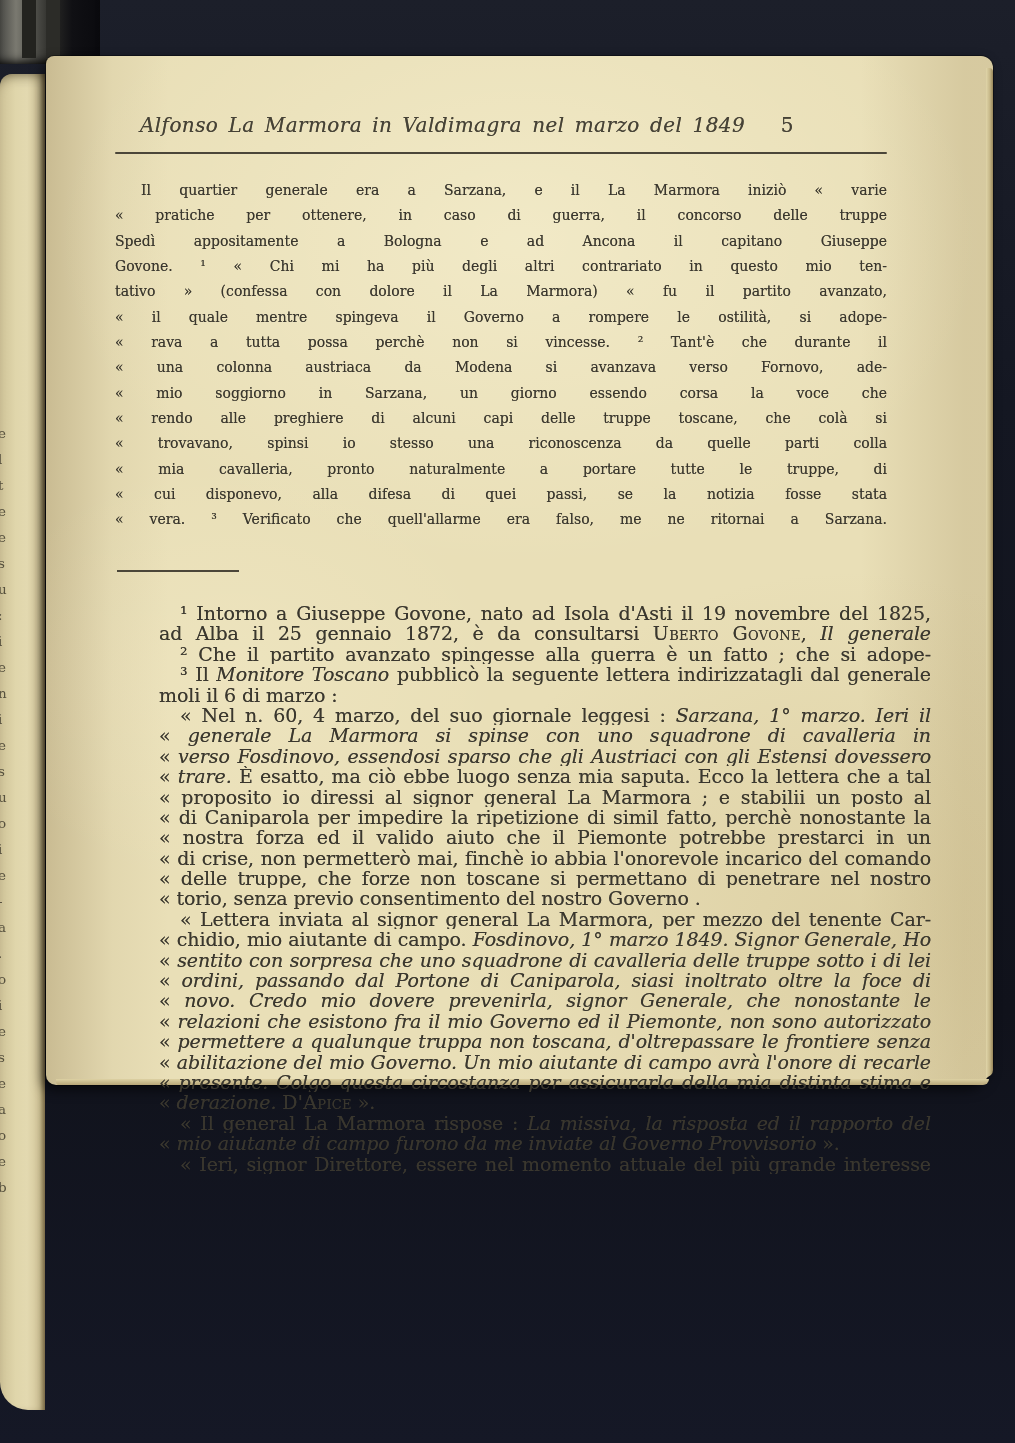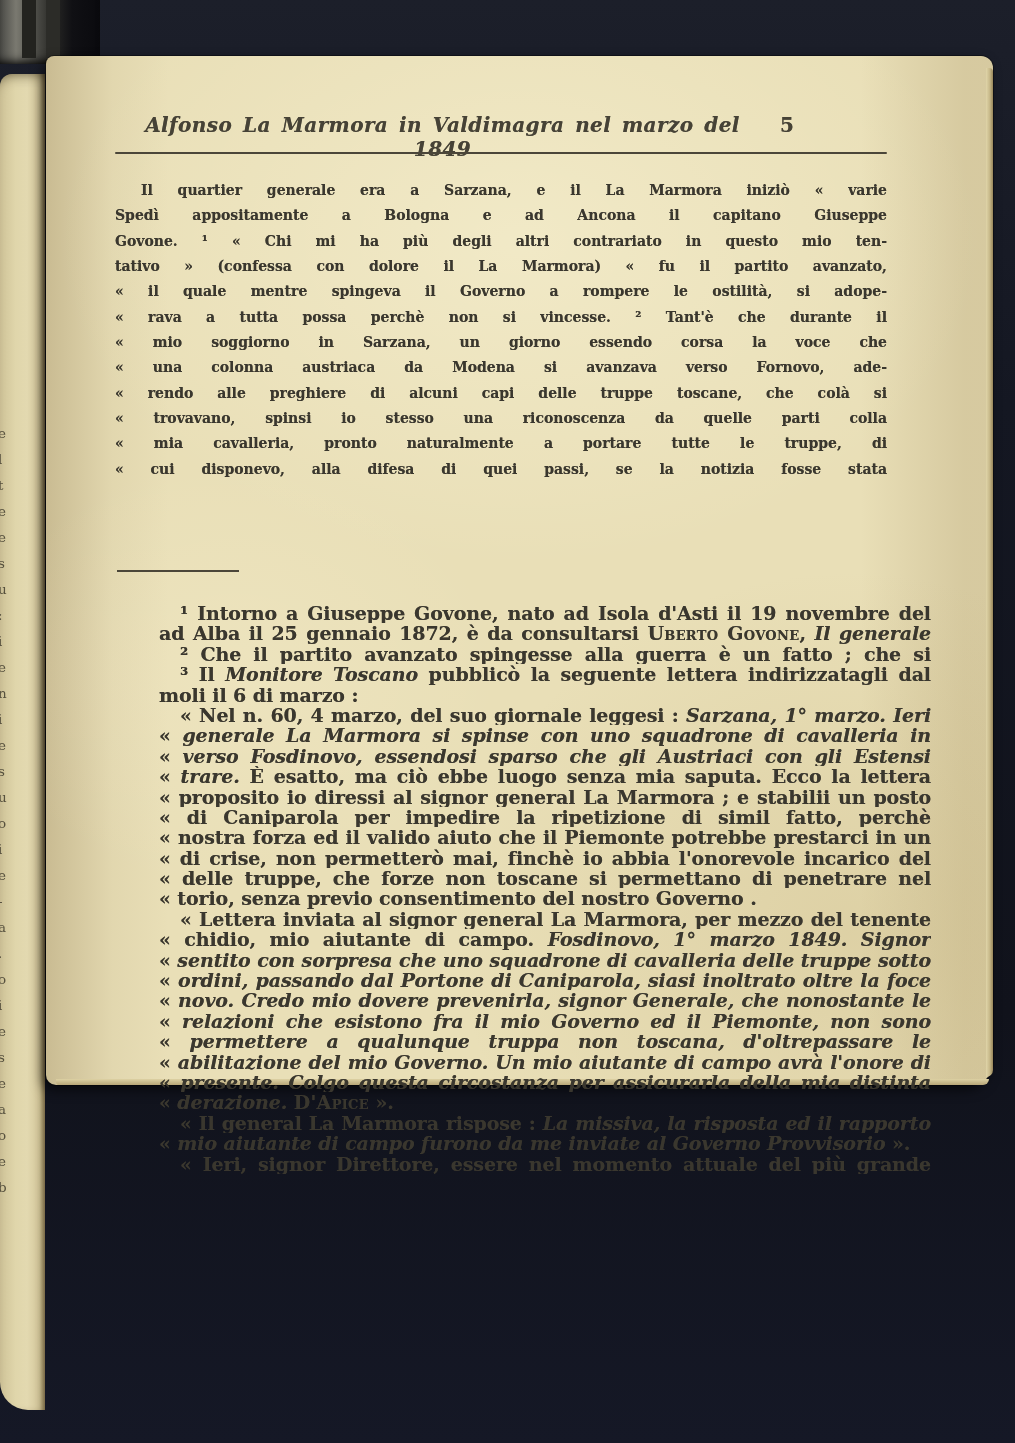--- a/index.html
+++ b/index.html
@@ -31,21 +31,20 @@
   .main-page{
     position:absolute;left:46px;top:56px;width:947px;height:1029px;
     background-color:#e9dfb7;
     background-image:
       radial-gradient(ellipse 70% 45% at 50% 18%, rgba(255,250,224,.38), rgba(255,250,224,0) 70%),
       radial-gradient(ellipse 60% 50% at 85% 85%, rgba(180,158,100,.22), rgba(180,158,100,0) 70%),
       radial-gradient(ellipse 40% 30% at 20% 60%, rgba(255,248,220,.18), rgba(255,248,220,0) 70%),
       linear-gradient(90deg, rgba(110,85,40,.26), rgba(110,85,40,.06) 7%, rgba(110,85,40,0) 13%, rgba(110,85,40,0) 86%, rgba(130,105,55,.18) 97%);
     border-radius:8px 12px 22px 10px;
     box-shadow:0 0 0 1px rgba(0,0,0,.35), -4px 5px 12px rgba(0,0,0,.55);
-    font-weight:bold;
   }
   .page-edge-right{
     position:absolute;right:0;top:12px;bottom:8px;width:7px;
     background:linear-gradient(90deg,#e0d5a9,#c6b788 55%,#97855a 100%);
     border-radius:0 10px 18px 0;
   }
   .page-edge-bottom{
     position:absolute;left:10px;right:4px;bottom:0;height:6px;
     background:linear-gradient(180deg,#ddd1a4,#b7a678);
     border-radius:0 0 18px 10px;
@@ -117,31 +116,33 @@
   <div class="page-edge-right"></div>
   <div class="page-edge-bottom"></div>
   <div class="content">
     <div class="running-header">
       <div class="header-title">Alfonso La Marmora in Valdimagra nel marzo del 1849</div>
       <div class="page-number">5</div>
     </div>
     <div class="header-rule"></div>
     <div class="bodytext">
         <div class="tline ind"><span>Il quartier generale era a Sarzana, e il La Marmora iniziò « varie</span></div>
+        <div class="tline"><span>« pratiche per ottenere, in caso di guerra, il concorso delle truppe</span></div>
         <div class="tline"><span>Spedì appositamente a Bologna e ad Ancona il capitano Giuseppe</span></div>
         <div class="tline"><span>Govone. ¹ « Chi mi ha più degli altri contrariato in questo mio ten-</span></div>
         <div class="tline"><span>tativo » (confessa con dolore il La Marmora) « fu il partito avanzato,</span></div>
         <div class="tline"><span>« il quale mentre spingeva il Governo a rompere le ostilità, si adope-</span></div>
         <div class="tline"><span>« rava a tutta possa perchè non si vincesse. ² Tant'è che durante il</span></div>
+        <div class="tline"><span>« una colonna austriaca da Modena si avanzava verso Fornovo, ade-</span></div>
         <div class="tline"><span>« mio soggiorno in Sarzana, un giorno essendo corsa la voce che</span></div>
-        <div class="tline"><span>« una colonna austriaca da Modena si avanzava verso Fornovo, ade-</span></div>
         <div class="tline"><span>« rendo alle preghiere di alcuni capi delle truppe toscane, che colà si</span></div>
         <div class="tline"><span>« trovavano, spinsi io stesso una riconoscenza da quelle parti colla</span></div>
         <div class="tline"><span>« mia cavalleria, pronto naturalmente a portare tutte le truppe, di</span></div>
         <div class="tline"><span>« cui disponevo, alla difesa di quei passi, se la notizia fosse stata</span></div>
+        <div class="tline"><span>« vera. ³ Verificato che quell'allarme era falso, me ne ritornai a Sarzana.</span></div>
       </div>
     <div class="fn-rule"></div>
     <div class="footnotes">
         <div class="tline ind"><span>¹ Intorno a Giuseppe Govone, nato ad Isola d'Asti il 19 novembre del 1825, morto</span></div>
         <div class="tline"><span>ad Alba il 25 gennaio 1872, è da consultarsi </span><span class="sc">Uberto Govone</span><span>, </span><span class="it">Il generale Giuseppe</span></div>
         <div class="tline ind"><span>² Che il partito avanzato spingesse alla guerra è un fatto ; che si adope-</span></div>
         <div class="tline ind"><span>³ Il </span><span class="it">Monitore Toscano</span><span> pubblicò la seguente lettera indirizzatagli dal generale</span></div>
         <div class="tline end"><span>moli il 6 di marzo :</span></div>
         <div class="tline ind"><span>« Nel n. 60, 4 marzo, del suo giornale leggesi : </span><span class="it">Sarzana, 1° marzo. Ieri il</span></div>
         <div class="tline"><span>« </span><span class="it">generale La Marmora si spinse con uno squadrone di cavalleria in ricognizione</span></div>

